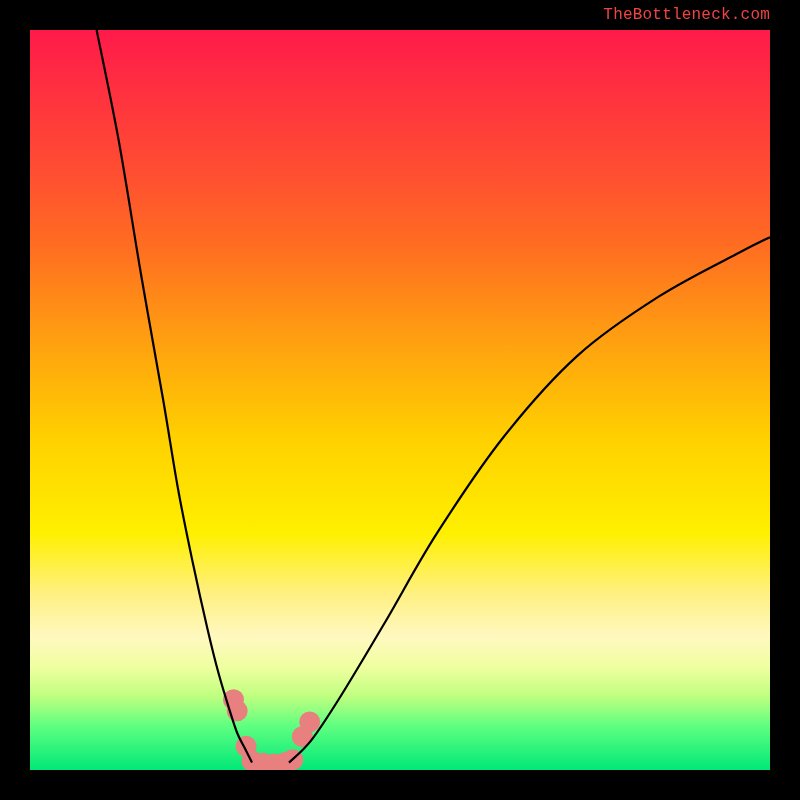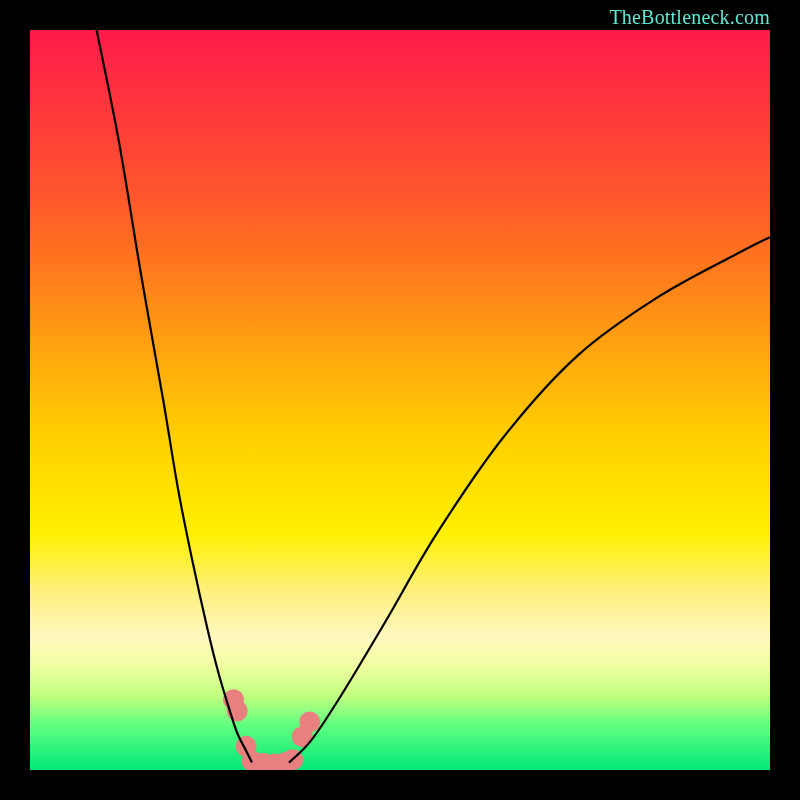--- a/index.html
+++ b/index.html
@@ -29,23 +29,23 @@
       #f0ffa0 86%,
       #c0ff80 90%,
       #60ff80 94%,
       #00e878 100%
     );
   }
   .watermark {
     position: absolute;
     right: 30px;
     top: 6px;
-    font-family: Liberation Serif, serif;
-    font-size: 20px;
-    color: #5eead4;
+    font-family: Liberation Mono, monospace;
+    font-size: 16px;
+    color: #ef4444;
     letter-spacing: 0.2px;
   }
   svg.curves {
     position: absolute;
     left: 0; top: 0;
     width: 740px; height: 740px;
   }
 </style>
 </head>
 <body>

